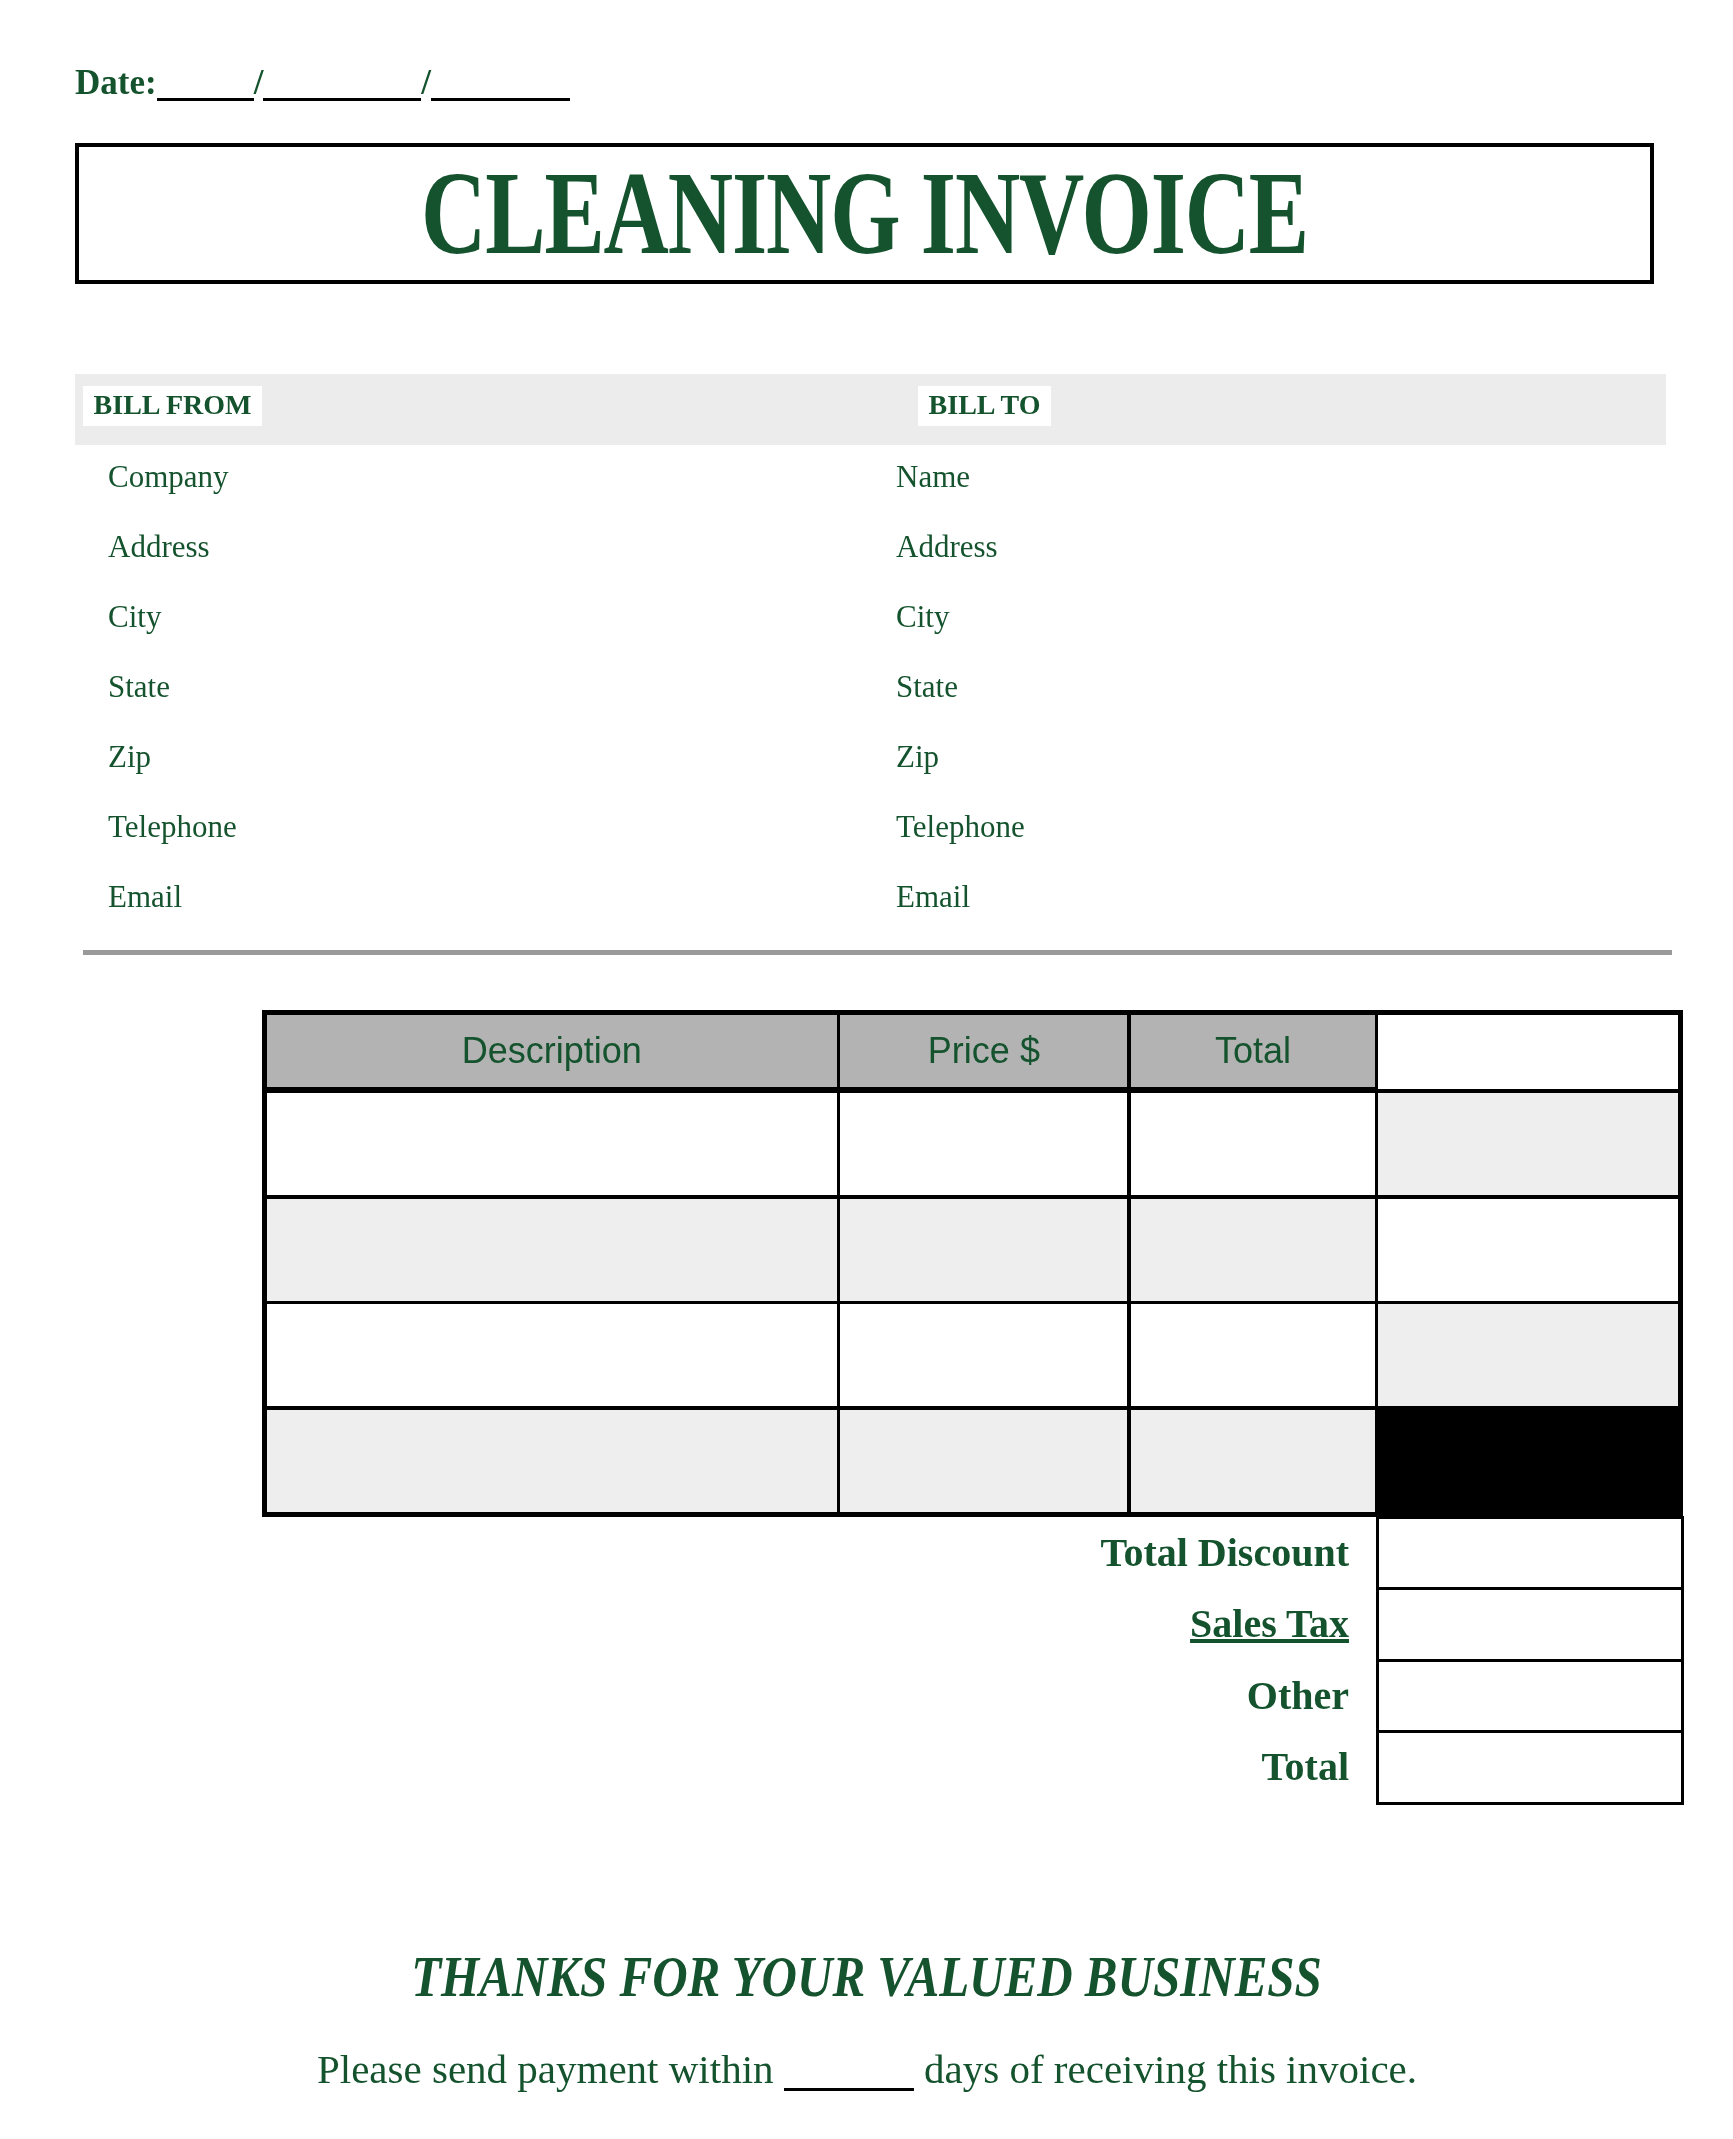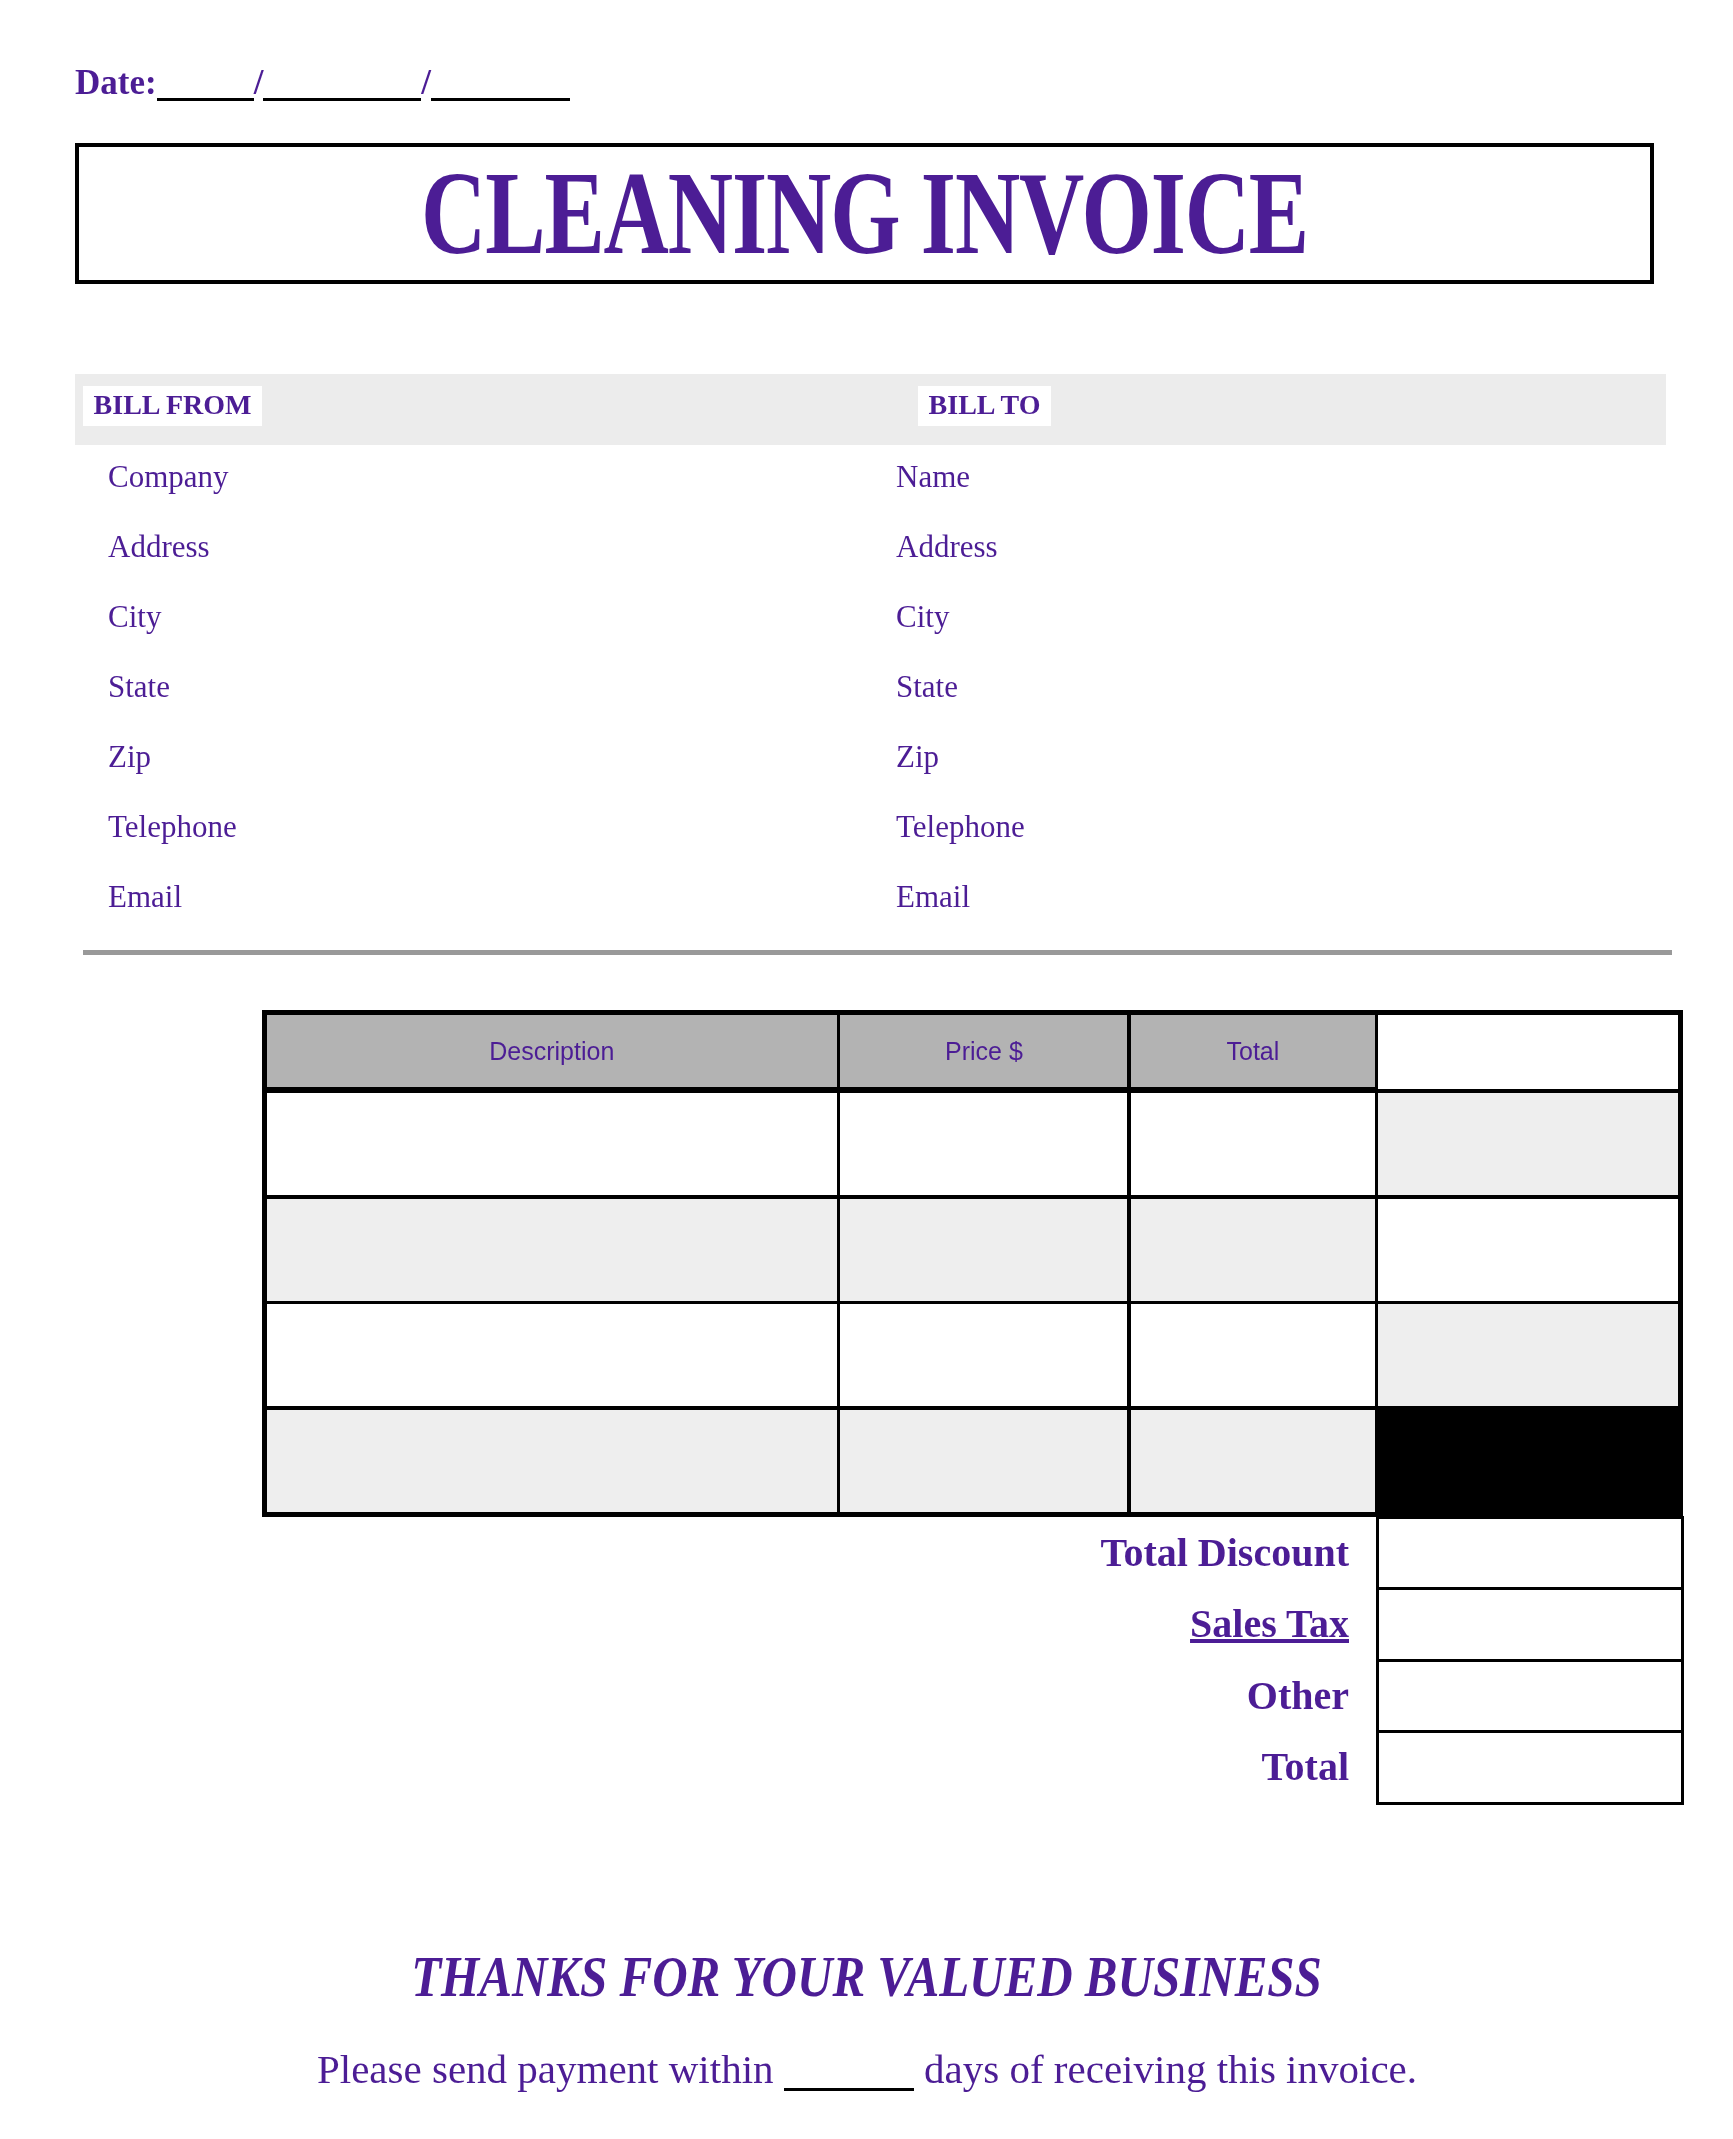--- a/index.html
+++ b/index.html
@@ -1,21 +1,21 @@
 <!DOCTYPE html>
 <html style="font-size:12px"><head>
 <meta charset="utf-8">
 <style>
   html, body { margin: 0; padding: 0; background: #ffffff; }
   .page {
     position: relative;
     width: 1734px;
     height: 2140px;
     background: #ffffff;
-    color: #4c1d95;
+    color: #14532d;
     font-family: "Liberation Serif", "DejaVu Serif", serif;
     overflow: hidden;
   }
 
   
   .date-line {
     position: absolute; left: 75px; top: 63px;
     font-size: 35px; font-weight: bold; white-space: nowrap;
   }
   .invoice-line {
@@ -86,21 +86,21 @@
     grid-template-columns: 40.7fr 20.5fr 17.4fr 21.4fr;
     grid-auto-rows: 102px;
     grid-template-rows: 74px;
     gap: 3.8px;
   }
   .items-table .cell { }
   .items-table .head {
     background: #b3b3b3;
     display: flex; align-items: center; justify-content: center;
     font-family: "Liberation Sans", "DejaVu Sans", sans-serif;
-    font-size: 25px;
+    font-size: 36px;
     border-bottom: 2.3px solid #000;
     box-sizing: border-box;
   }
   .items-table .row-a { background: #ffffff; }
   .items-table .row-b { background: #eeeeee; }
 
   
   .totals-row {
     position: absolute; left: 262px; width: 1087px; height: 72px;
     display: flex; align-items: center; justify-content: flex-end;

